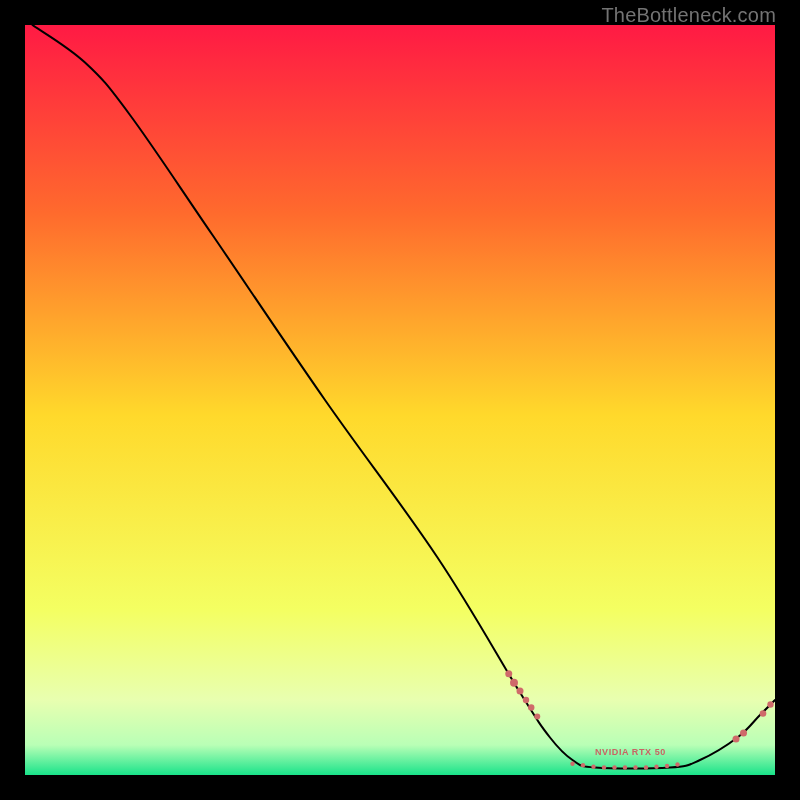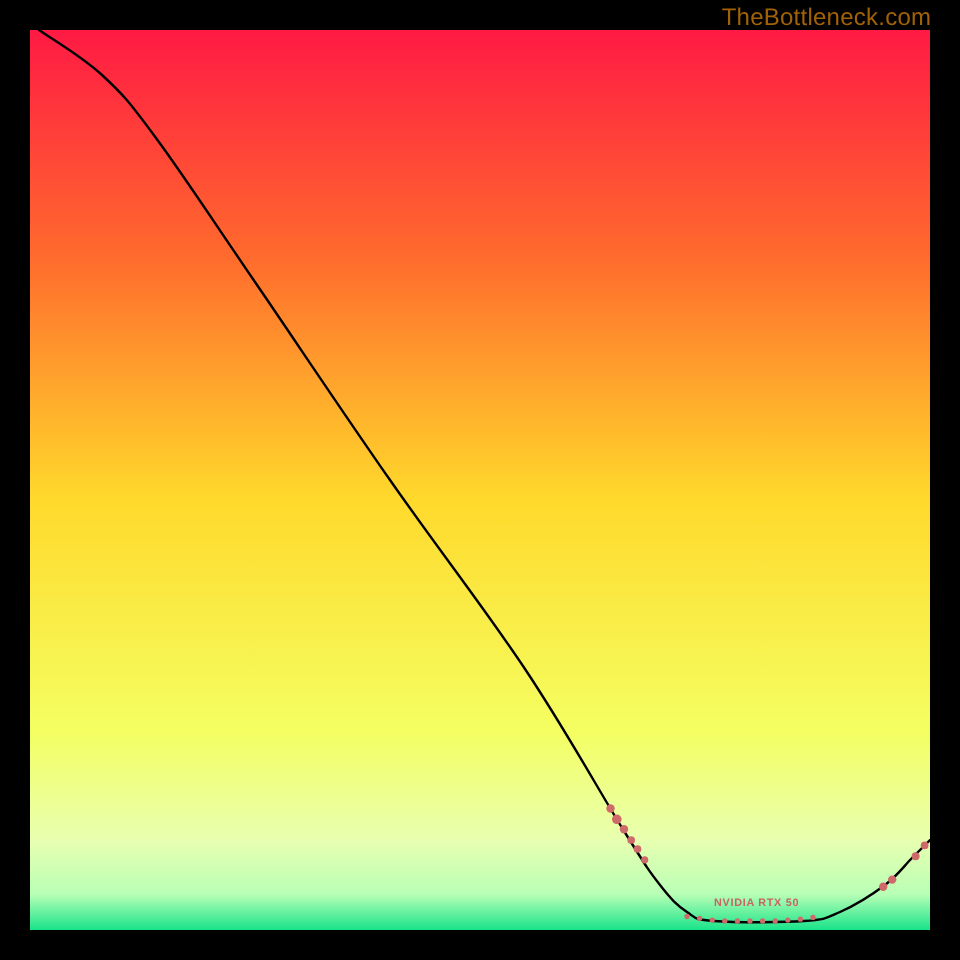--- a/index.html
+++ b/index.html
@@ -33,21 +33,21 @@
   .curve-svg {
     position: absolute;
     inset: 0;
     width: 100%;
     height: 100%;
   }
   .attribution {
     position: absolute;
     top: 4px;
     right: 24px;
-    color: #a16207;
+    color: #737373;
     font-size: 20px;
     letter-spacing: 0.2px;
     font-weight: 500;
   }
   .series-label {
     position: absolute;
     font-size: 9px;
     font-weight: bold;
     letter-spacing: 0.6px;
     color: #c86464;

